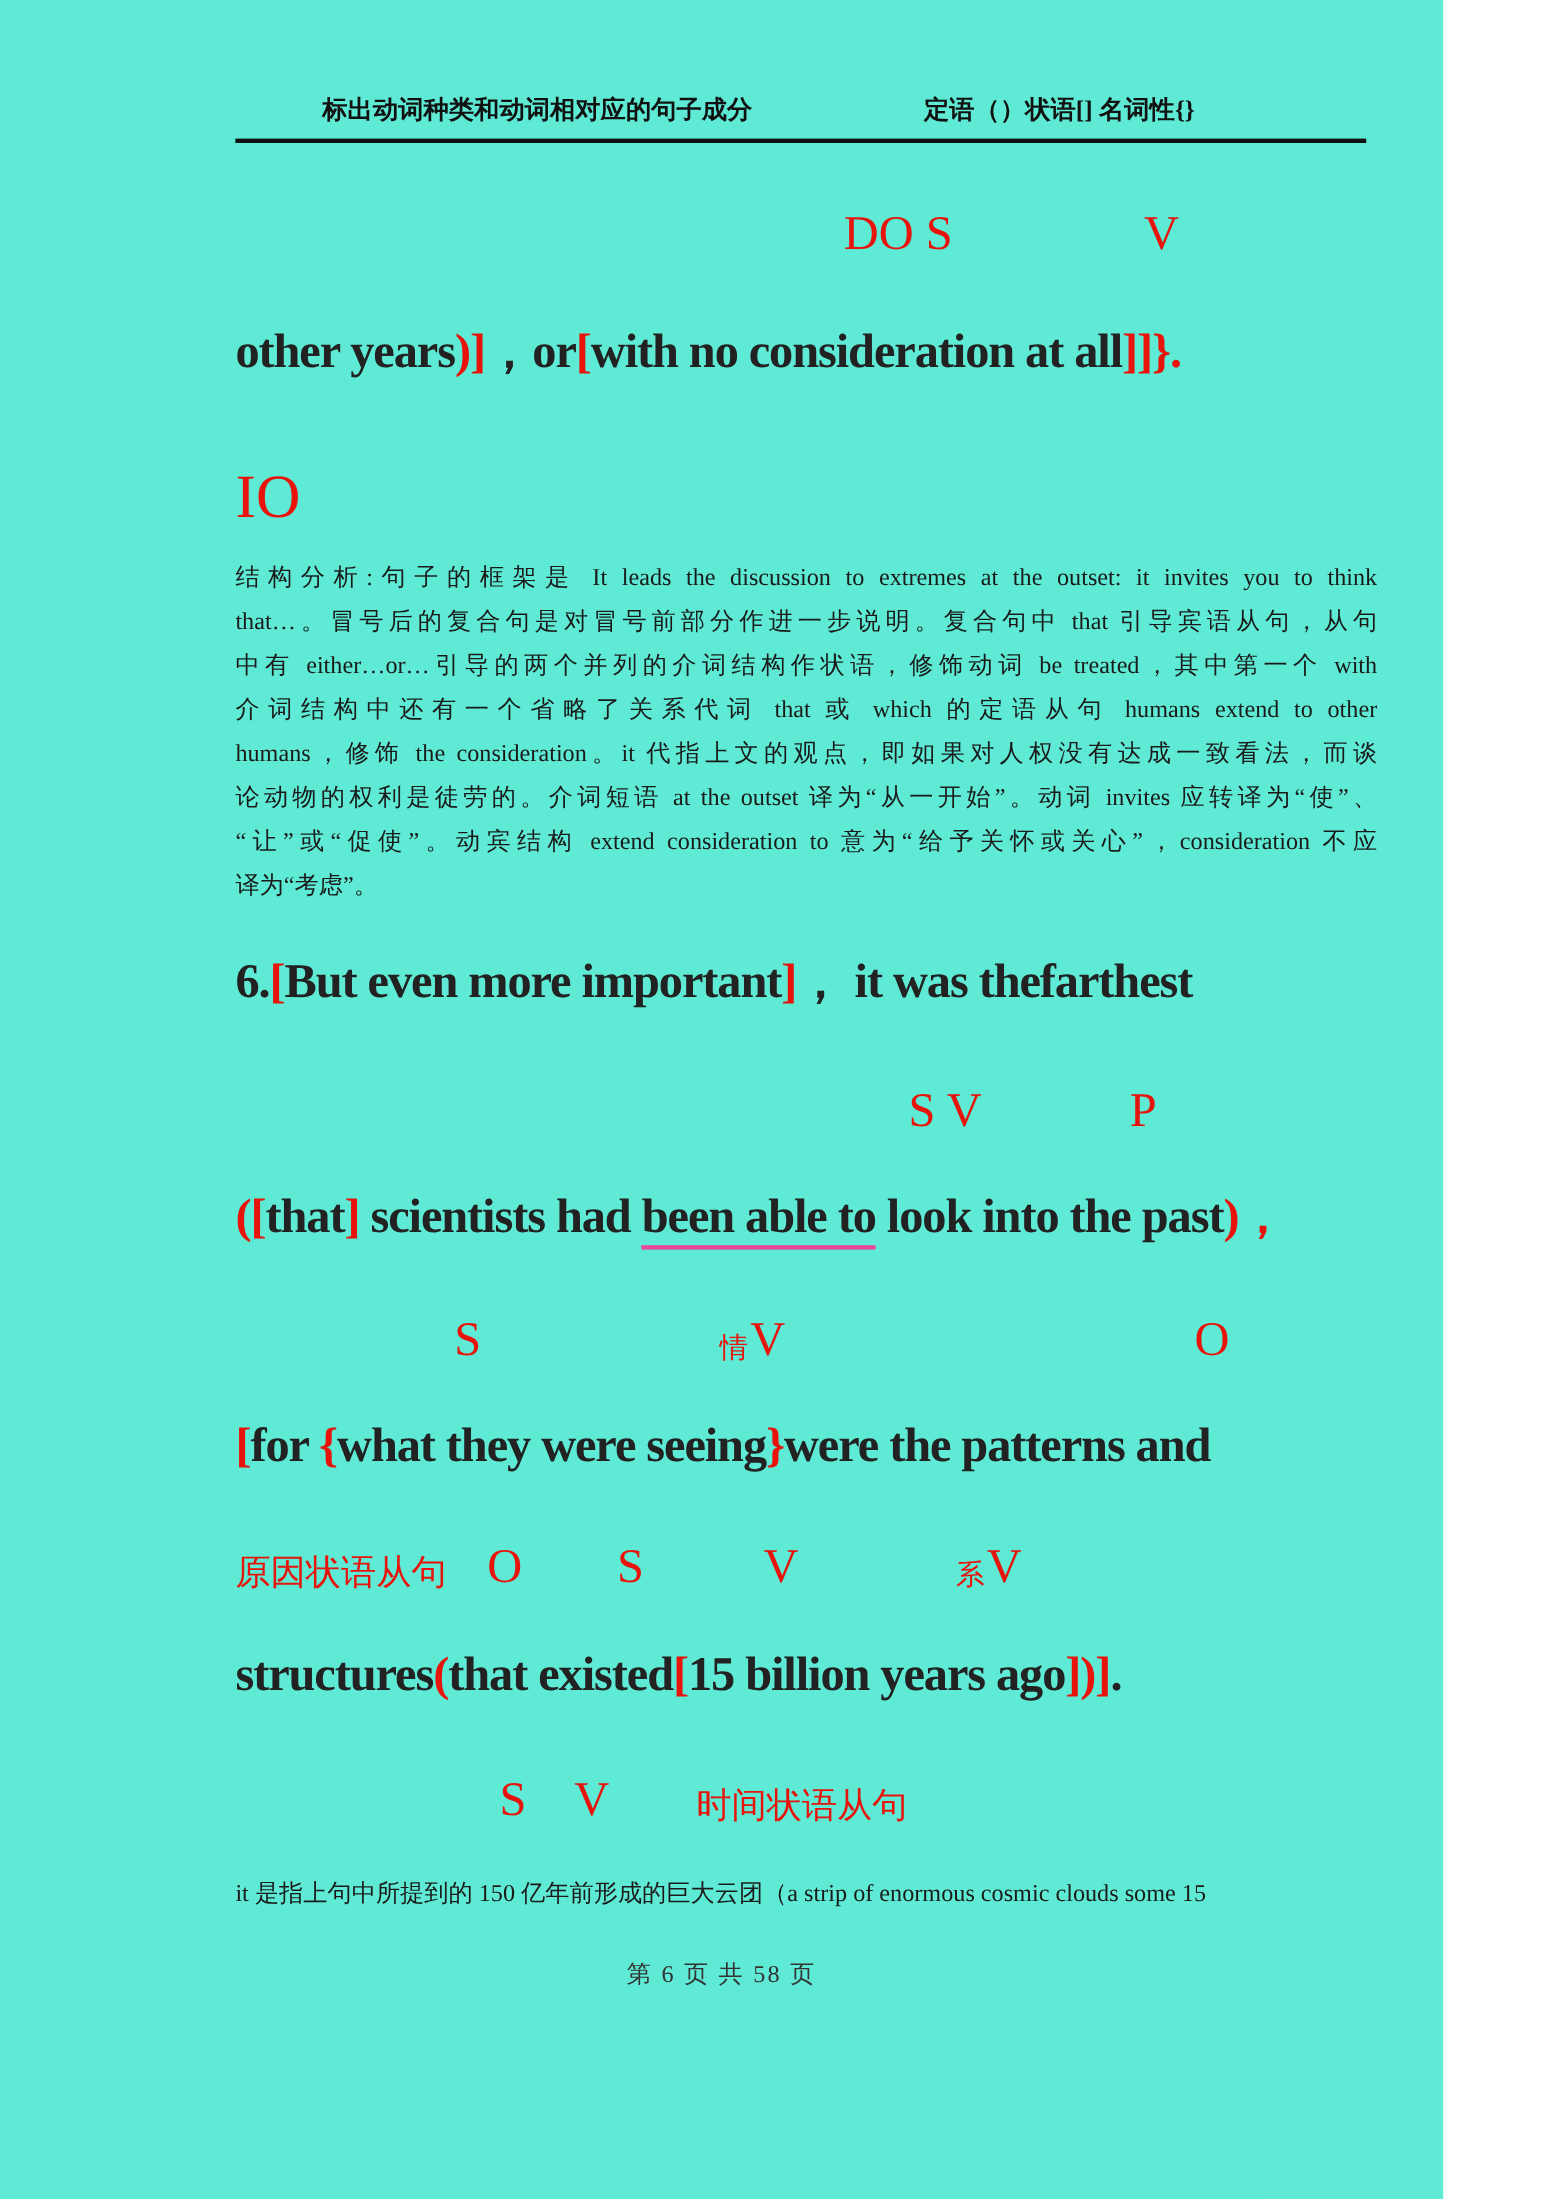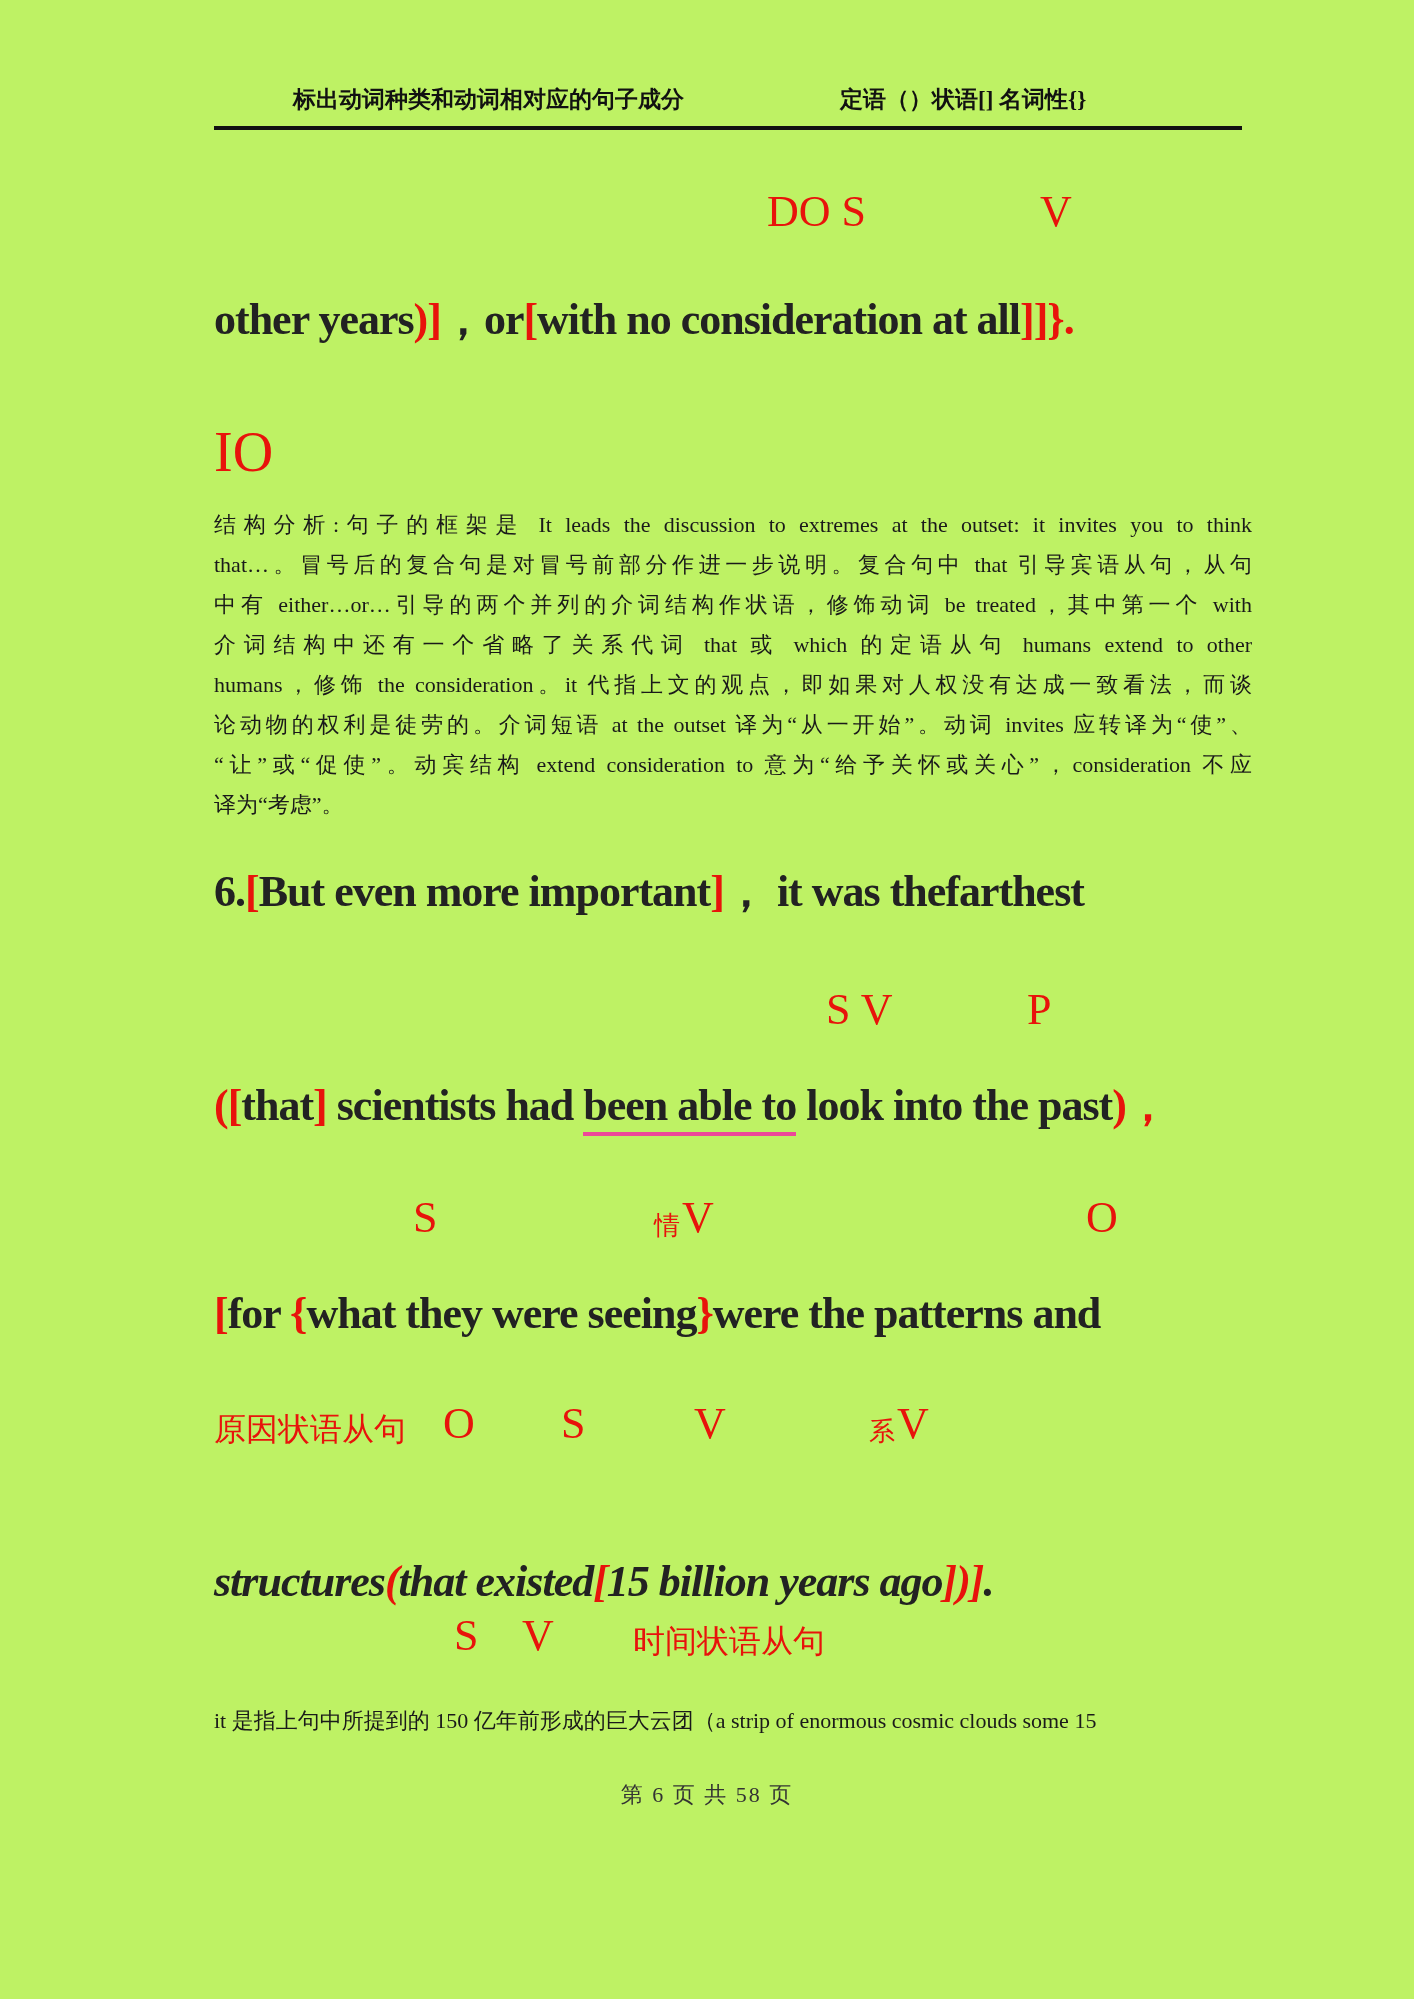--- a/index.html
+++ b/index.html
@@ -1,16 +1,16 @@
 <!DOCTYPE html>
 <html><head>
 <meta charset="utf-8">
 <style>
   html,body{margin:0;padding:0;background:#ffffff;}
-  .page{position:relative;width:1414px;height:1999px;background:#bef264;overflow:hidden;
+  .page{position:relative;width:1312px;height:1999px;background:#5eead4;overflow:hidden;
         font-family:"Liberation Serif","DejaVu Serif",serif;color:#1f1f1f;}
   .abs{position:absolute;white-space:nowrap;}
   .red{color:#e8130b;}
   .hdr{font-size:23px;font-weight:bold;color:#111;}
   .rule{position:absolute;left:214px;top:126px;width:1028px;height:4px;background:#111;}
   .boldline{font-size:44px;font-weight:bold;letter-spacing:-1px;color:#222;}
   .ann{position:absolute;left:0;top:0;width:100%;height:60px;}
   .ann span{position:absolute;top:0;font-size:44px;color:#e8130b;white-space:nowrap;}
   .ann .cjk{font-size:32px;}
   .ann .cjk-sm{font-size:26px;}
@@ -80,21 +80,21 @@
 
   <div class="ann" style="top:1398px;">
     <span class="cjk" style="left:214px;top:10px;">原因状语从句</span>
     <span style="left:443px;">O</span>
     <span style="left:561px;">S</span>
     <span style="left:694px;">V</span>
     <span class="cjk-sm" style="left:869px;top:16px;">系</span>
     <span style="left:897px;">V</span>
   </div>
 
-  <div class="abs boldline" style="left:214px;top:1556px;font-style:italic;">
+  <div class="abs boldline" style="left:214px;top:1496px;">
     <span>structures</span><span class="red">(</span><span>that existed</span><span class="red">[</span><span>15 billion years ago</span><span class="red">])]</span><span>.</span>
   </div>
 
   <div class="ann" style="top:1610px;">
     <span style="left:454px;">S</span>
     <span style="left:522px;">V</span>
     <span class="cjk" style="left:633px;top:10px;">时间状语从句</span>
   </div>
 
   <div class="para para2" style="top:1698px;">

